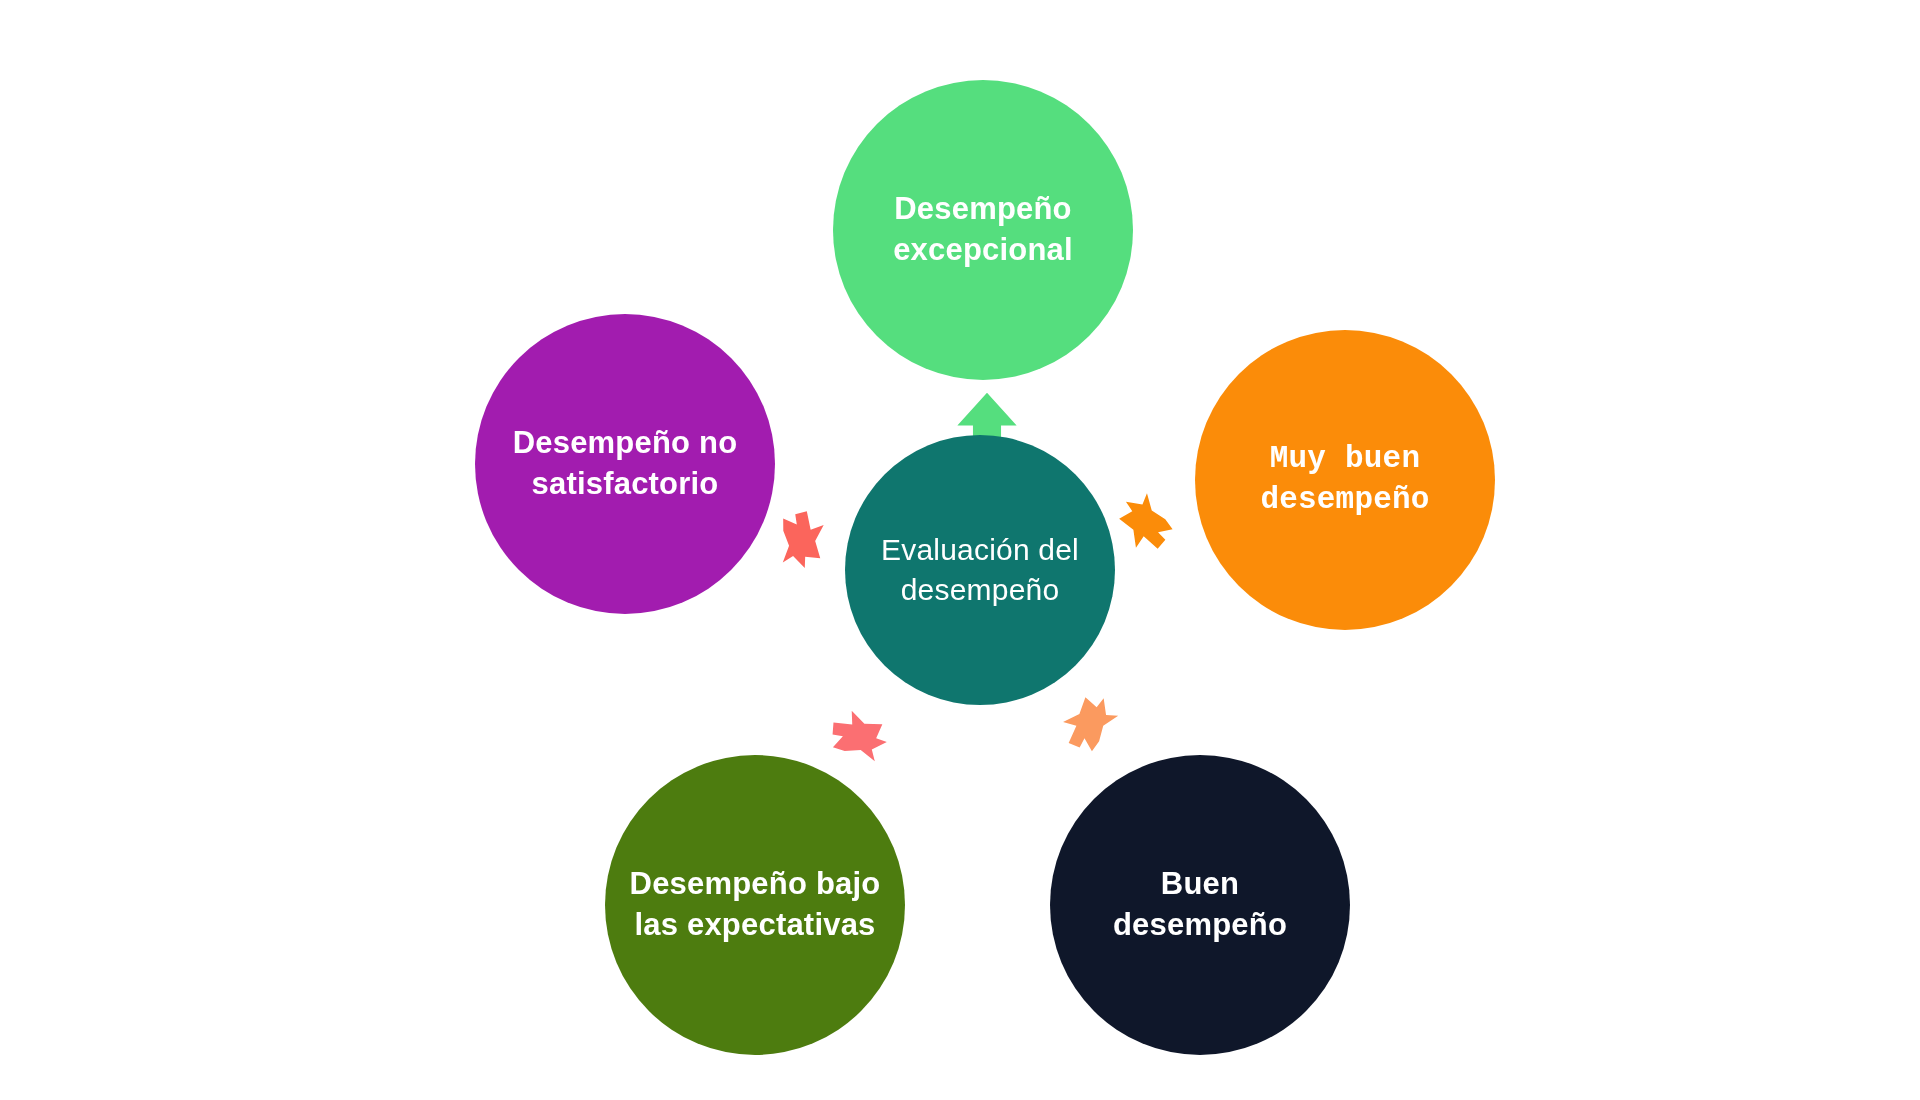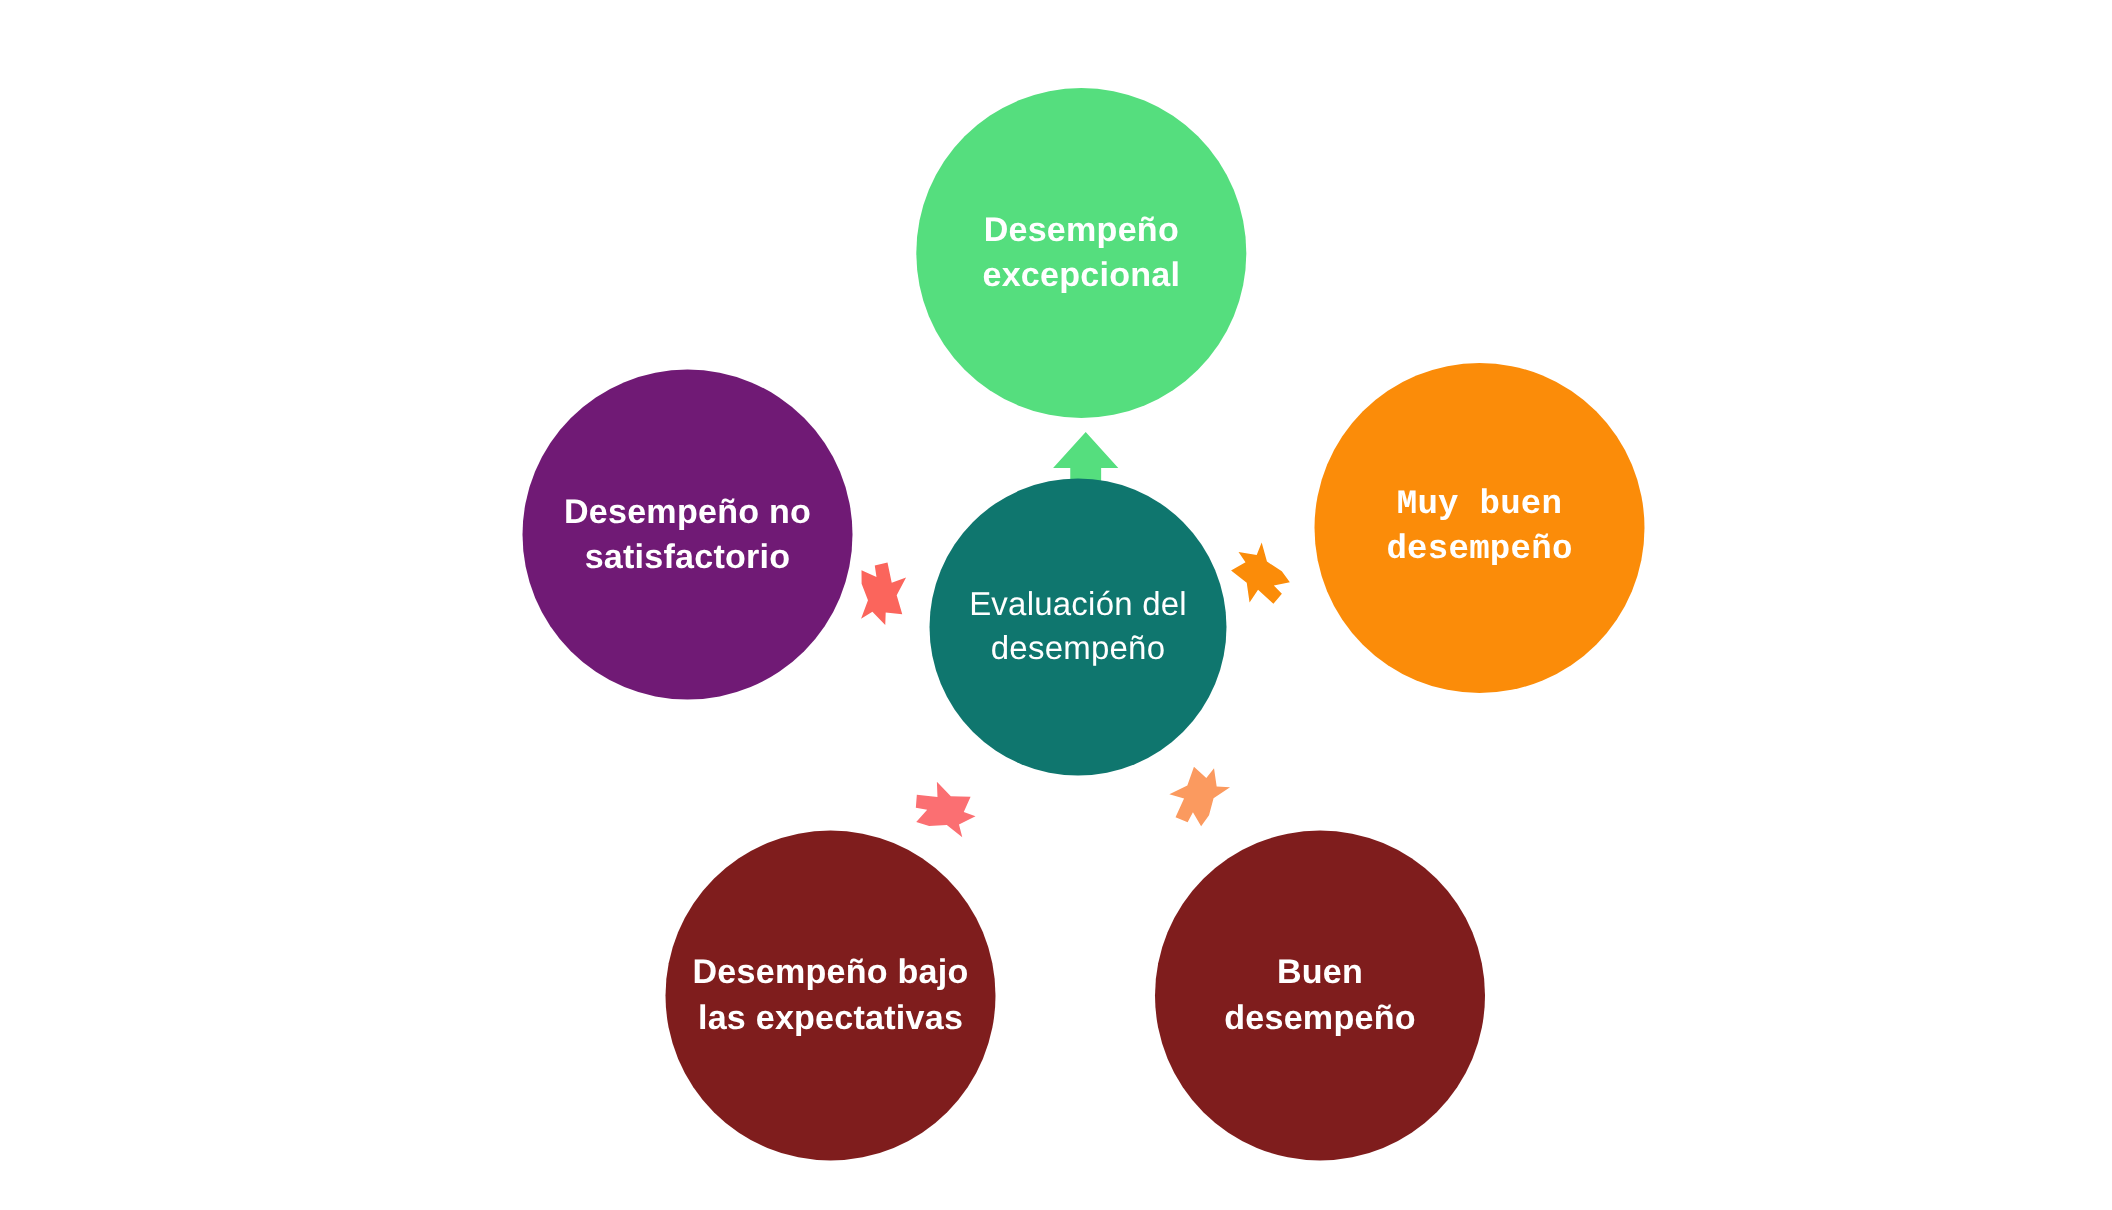--- a/index.html
+++ b/index.html
@@ -96,29 +96,29 @@
       </svg>
     </div>
     <div class="petal" style="left: 833px; top: 80px; width: 300px; height: 300px; background: rgb(85, 222, 126);">
       <div class="petal-label" style="color: rgb(255, 255, 255); font-size: 31px;">Desempeño
 excepcional</div>
     </div>
     <div class="petal" style="left: 1195px; top: 330px; width: 300px; height: 300px; background: rgb(251, 140, 9); font-family: Liberation Mono, monospace;">
       <div class="petal-label" style="color: rgb(255, 255, 255); font-size: 31px;">Muy buen
 desempeño</div>
     </div>
-    <div class="petal" style="left: 1050px; top: 755px; width: 300px; height: 300px; background: #7f1d1d;">
+    <div class="petal" style="left: 1050px; top: 755px; width: 300px; height: 300px; background: #0f172a;">
       <div class="petal-label" style="color: rgb(255, 255, 255); font-size: 31px;">Buen
 desempeño</div>
     </div>
-    <div class="petal" style="left: 605px; top: 755px; width: 300px; height: 300px; background: #7f1d1d;">
+    <div class="petal" style="left: 605px; top: 755px; width: 300px; height: 300px; background: #4d7c0f;">
       <div class="petal-label" style="color: rgb(255, 255, 255); font-size: 31px;">Desempeño bajo
 las expectativas</div>
     </div>
-    <div class="petal" style="left: 475px; top: 336px; width: 300px; height: 300px; background: #701a75;">
+    <div class="petal" style="left: 475px; top: 314px; width: 300px; height: 300px; background: #a21caf;">
       <div class="petal-label" style="color: rgb(255, 255, 255); font-size: 31px;">Desempeño no
 satisfactorio</div>
     </div>
     <div class="hub" style="left: 845px; top: 435px; width: 270px; height: 270px; background: #0f766e;">
       <div class="hub-label" style="color: rgb(255, 255, 255); font-size: 30px;">Evaluación del
 desempeño</div>
     </div>
   </div>
 
 </body></html>

